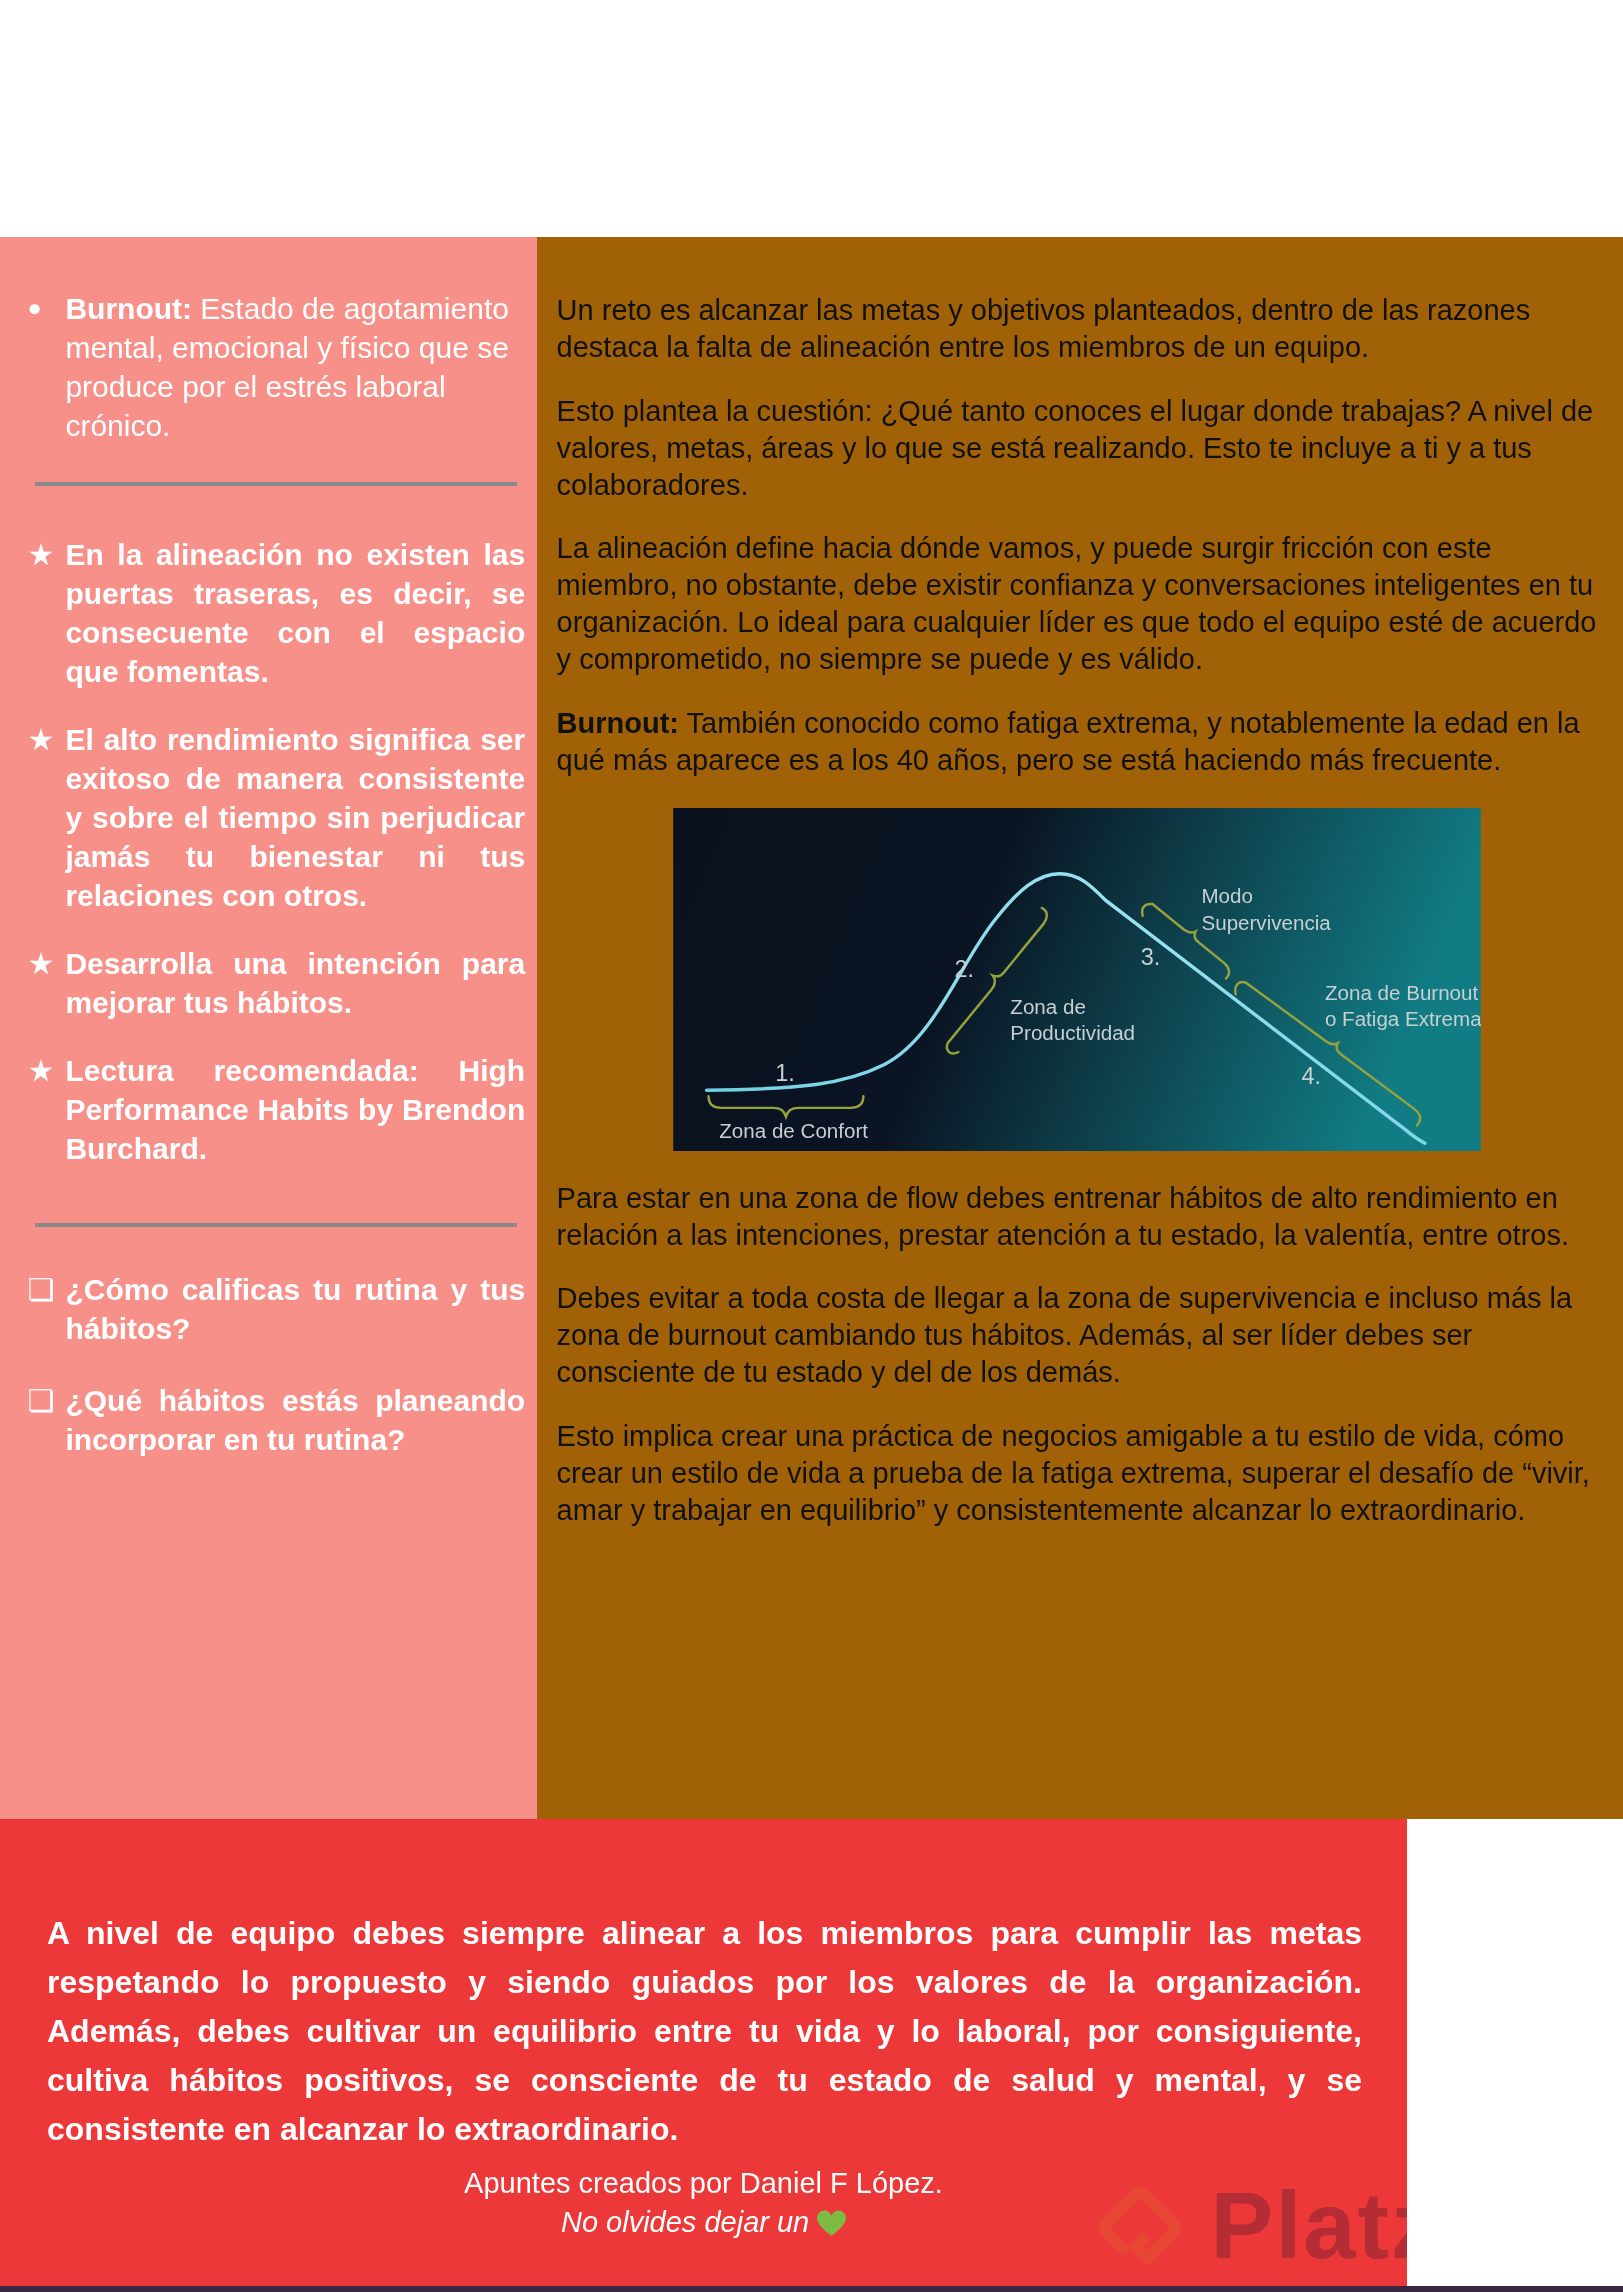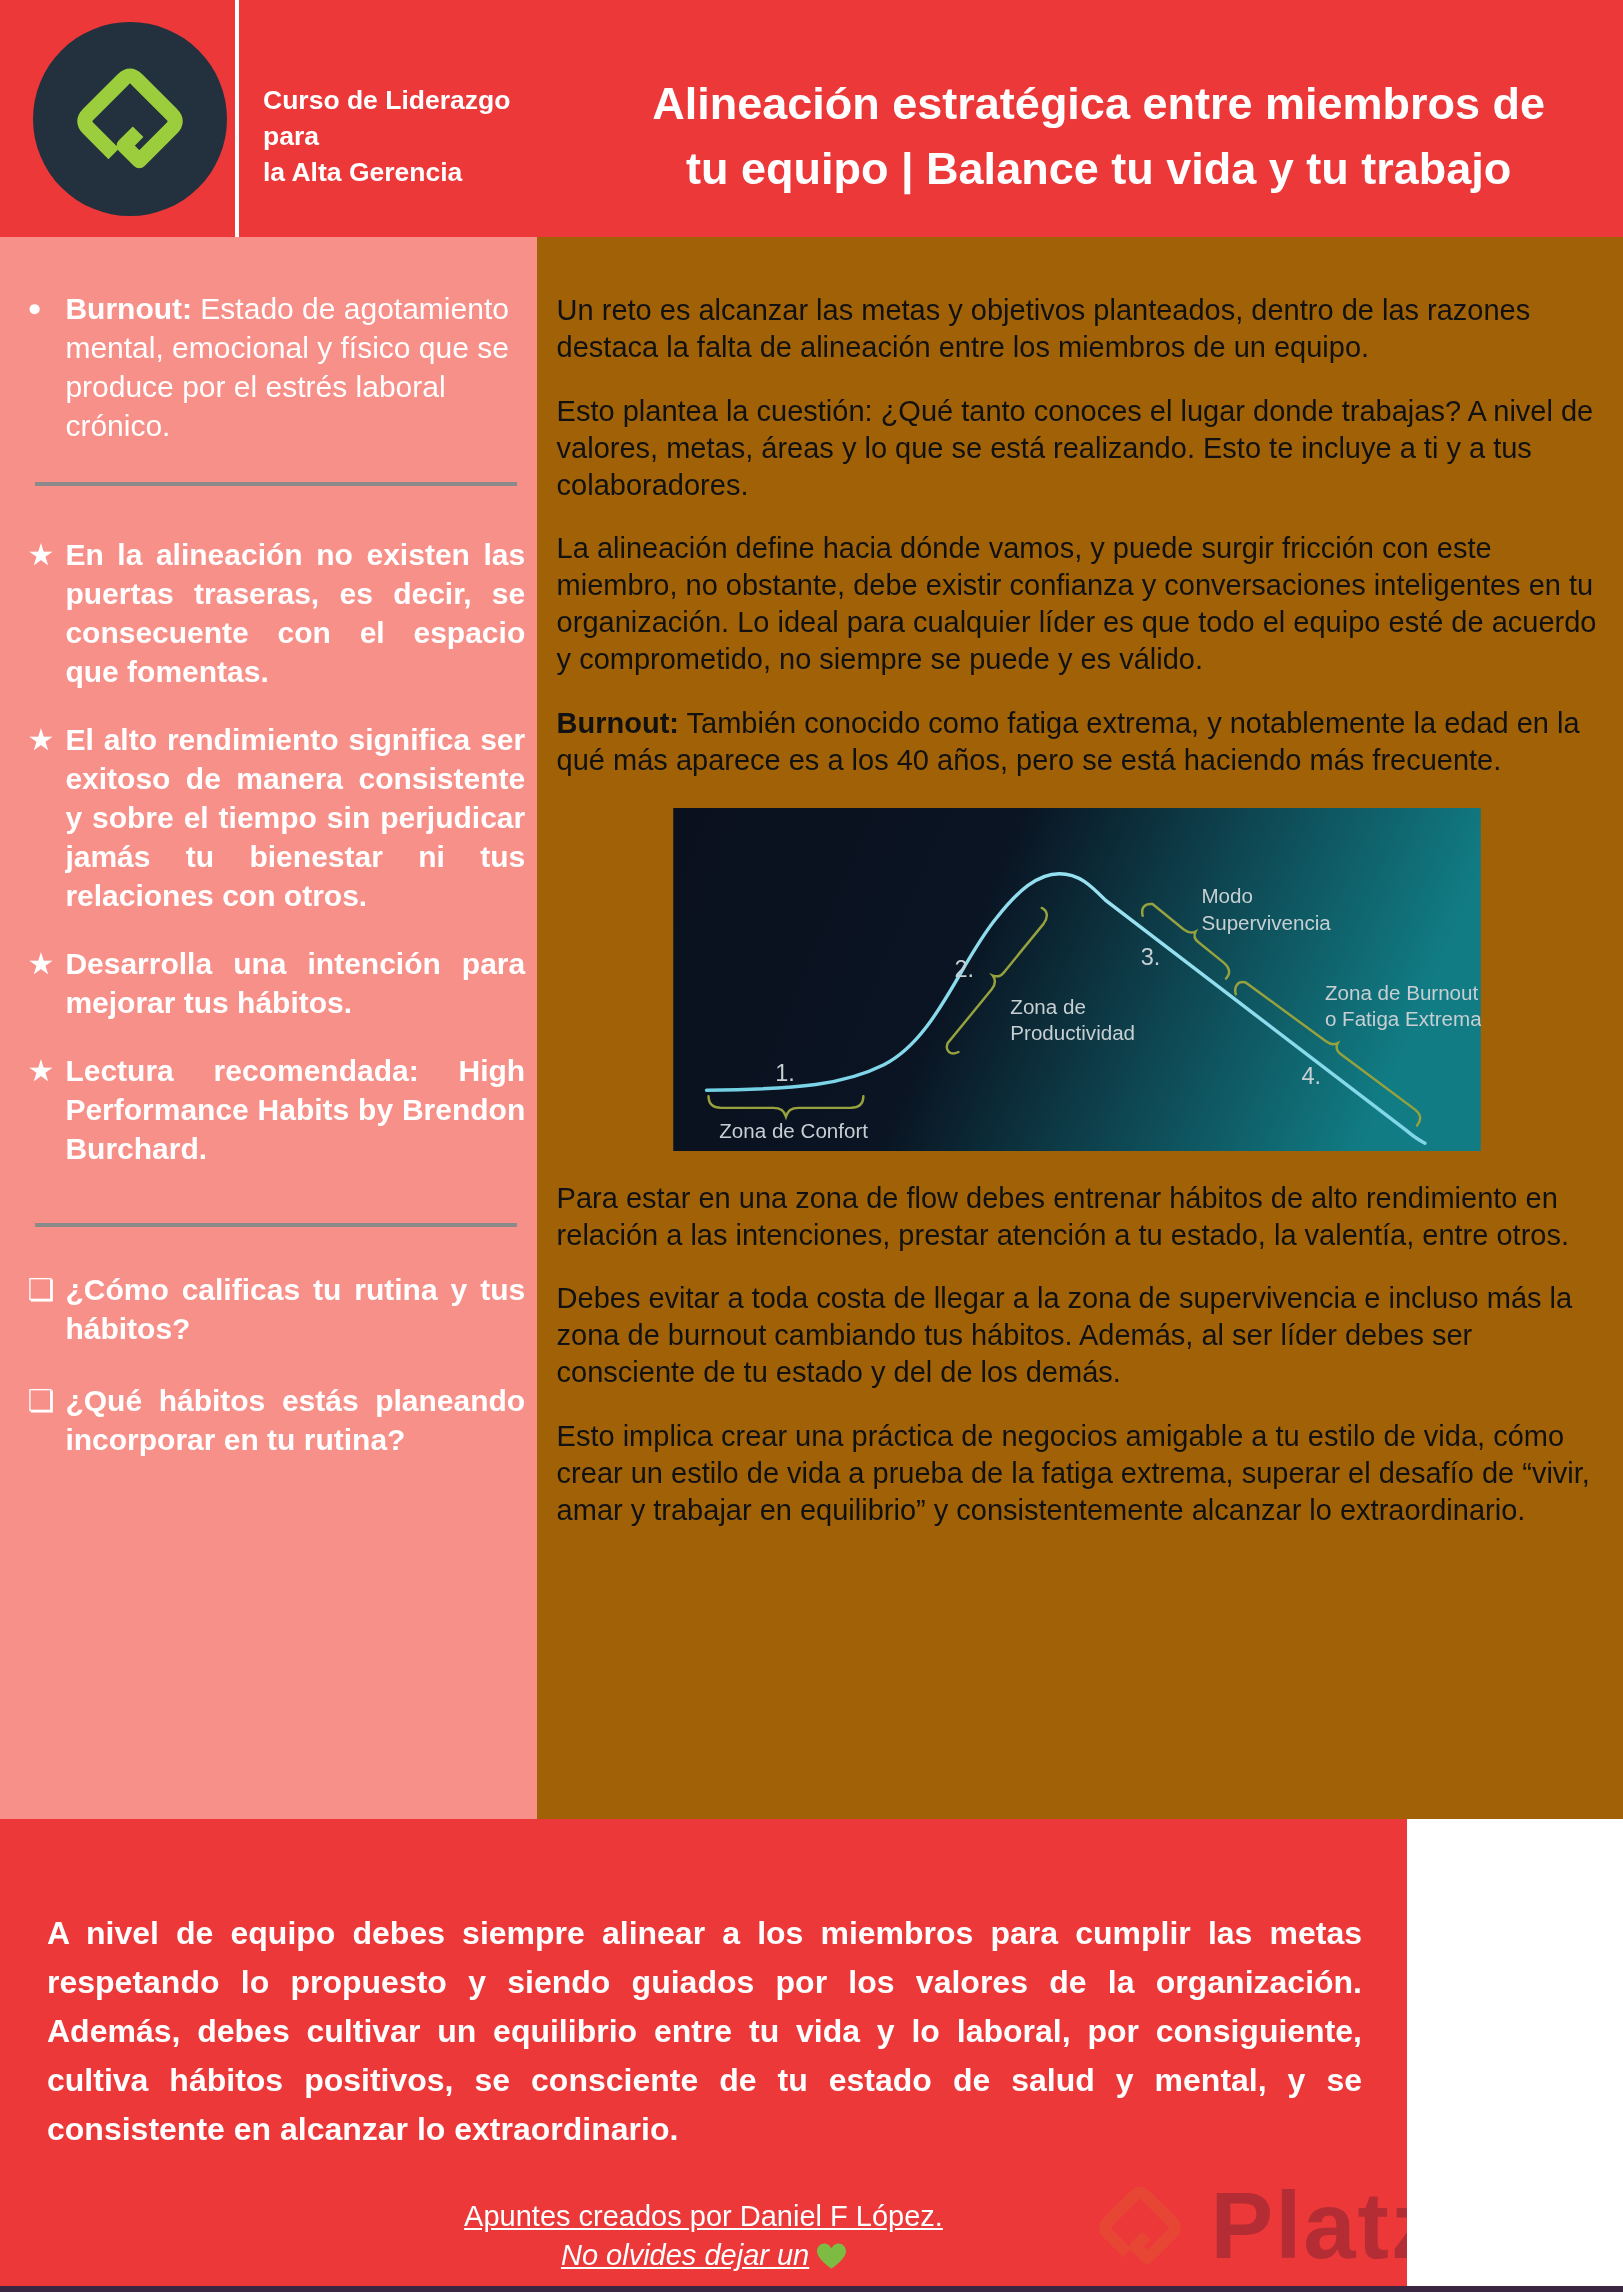--- a/index.html
+++ b/index.html
@@ -24,53 +24,37 @@
 
   
   .content{position:absolute;left:537px;top:237px;width:1086px;height:1582px;background:#a16207;box-sizing:border-box;padding:55px 17.6px 0 19.6px;color:#111111;}
   .content p{margin:0 0 26.5px 0;font-size:29px;line-height:37px;}
   .chart-wrap{width:808px;height:343px;margin:29px 0 29px 116px;}
   .chart-wrap svg{display:block;}
 
   
   .footer{position:absolute;left:0;top:1819px;width:1407px;height:467px;background:#ED383A;color:#ffffff;overflow:hidden;}
   .footer-summary{margin:90px 45px 0 47px;font-weight:bold;font-size:32px;line-height:49px;text-align:justify;}
-  .credits{margin-top:43px;text-align:center;font-size:29px;line-height:39px;text-decoration:underline;}
+  .credits{margin-top:10px;text-align:center;font-size:29px;line-height:39px;}
   .credit-2{font-style:italic;}
   .heart{display:inline-block;vertical-align:-3.9px;margin-left:7.8px;}
   .watermark{position:absolute;right:-61px;bottom:5.9px;display:flex;align-items:center;opacity:0.9;}
   .watermark-text{font-size:94px;font-weight:bold;color:rgba(122,33,45,0.55);letter-spacing:2px;}
   .watermark-diamond{margin-right:25.5px;opacity:0.6;}
   .bottom-bar{position:absolute;left:0;top:2286px;width:1623px;height:6.9px;background:#3A2640;}
 
   
   .ch-label{fill:#C7CFD3;font-size:21px;font-family:"Liberation Sans",sans-serif;}
   .ch-num{fill:#C7CFD3;font-size:24px;font-family:"Liberation Sans",sans-serif;}
 </style>
 </head>
 <body>
 
 <div class="page">
 
-  <div class="header">
-    <div class="logo-circle">
-      <svg width="116" height="116" viewBox="0 0 100 100">
-        <path d="M36 80 L14 58 Q8 52 14 46 L44 16 Q50 10 56 16 L86 46 Q92 52 86 58 L58 86 L45 73 L57 61" fill="none" stroke="#9BCD3C" stroke-width="13" stroke-linejoin="round" stroke-linecap="butt"></path>
-      </svg>
-    </div>
-    <div class="header-vline"></div>
-    <div class="course-name">
-      <div>Curso de Liderazgo para</div>
-      <div>la Alta Gerencia</div>
-    </div>
-    <div class="doc-title">
-      <div>Alineación estratégica entre miembros de</div>
-      <div>tu equipo |  Balance tu vida y tu trabajo</div>
-    </div>
-  </div>
 
   <div class="sidebar">
     <div class="side-item mt1">
       <span class="marker bullet-marker">●</span>
       <b>Burnout:</b><span> Estado de agotamiento mental, emocional y físico que se produce por el estrés laboral crónico.</span>
     </div>
 
     <hr class="side-divider">
 
     <div class="side-item bold mt2">

